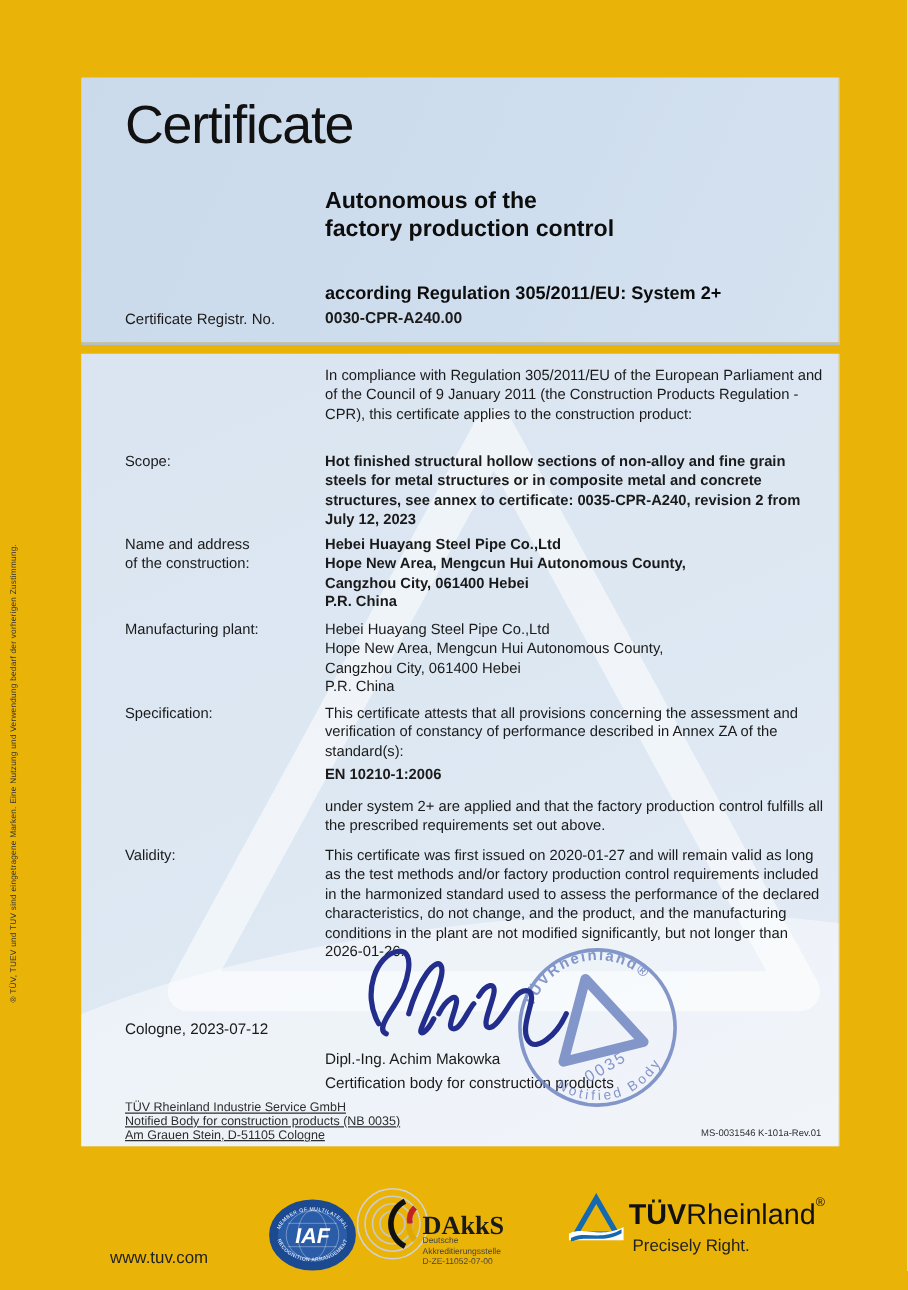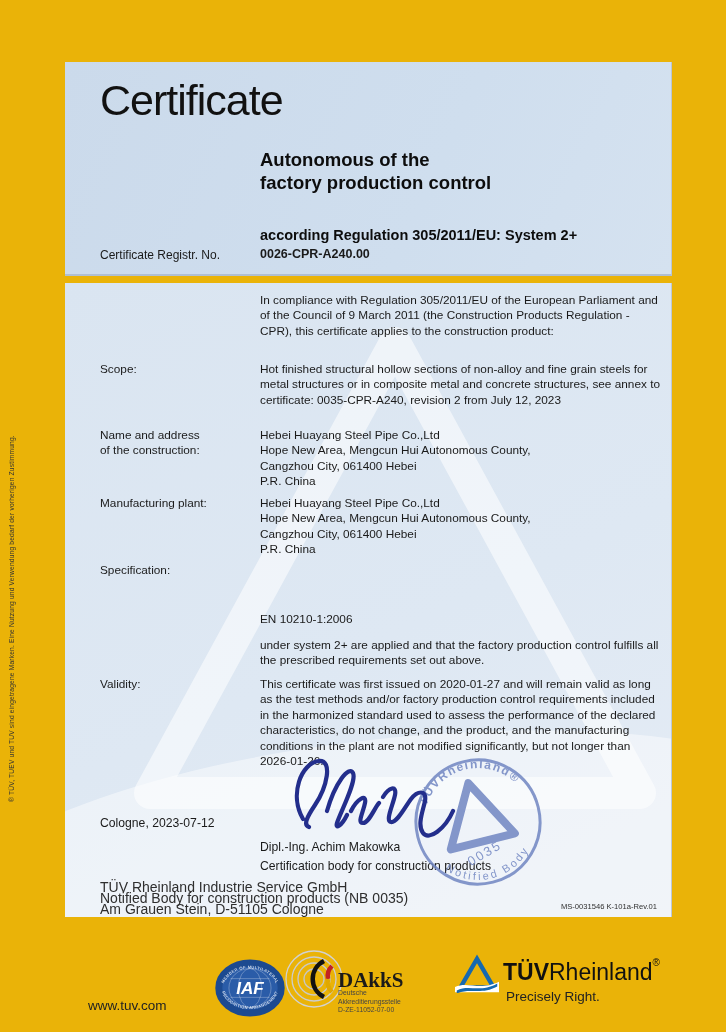--- a/index.html
+++ b/index.html
@@ -24,27 +24,27 @@
 
   
   .body-panel { position:absolute; left:65px; top:283px; width:607px; height:634px;
                 background:linear-gradient(155deg,#dae5f1 0%, #dee8f3 55%, #e5ecf5 100%);
                 border-right:1px solid #bcc9da; overflow:hidden; }
   .watermark { position:absolute; left:0; top:0; z-index:0; }
   .swoosh { position:absolute; left:-120px; top:455px; width:900px; height:260px; z-index:0;
             background:rgba(255,255,255,0.45); border-radius:50%; transform:rotate(-6deg); }
   .row-label { position:absolute; left:35px; width:152px; font-size:11.8px; line-height:15.4px; z-index:1; }
   .row-value { position:absolute; left:195px; width:402px; font-size:11.8px; line-height:15.4px; z-index:1; }
-  .bold { font-weight:normal; }
+  .bold { font-weight:bold; }
   .sig-svg { position:absolute; left:210px; top:466px; z-index:3; }
   .stamp { position:absolute; left:343px; top:469px; z-index:2; opacity:.85; transform:rotate(-14deg); }
   .place-date { position:absolute; left:35px; top:533px; font-size:12.2px; z-index:1; }
   .signer-name { position:absolute; left:195px; top:557px; font-size:12.2px; z-index:1; }
   .signer-role { position:absolute; left:195px; top:576px; font-size:12.2px; z-index:1; }
-  .issuer { position:absolute; left:35px; top:599px; font-size:14px; line-height:10.8px; color:#2e2e2e; z-index:3; }
+  .issuer { position:absolute; left:35px; top:599px; font-size:10px; line-height:10.8px; color:#2e2e2e; z-index:3;text-decoration:underline; }
   .doc-ref { position:absolute; right:14px; top:619px; font-size:7.6px; color:#2e2e2e; z-index:3;padding-left:44px; }
 
   
   .website { position:absolute; left:88px; top:958px; font-size:13.5px; color:#222;margin-top:40px; }
   .iaf-logo { position:absolute; left:211px; top:955px; }
   .dakks { position:absolute; left:284px; top:948px; width:150px; height:80px; }
   .dakks-addr { position:absolute; left:54px; top:41px; font-size:6.8px; line-height:8.6px; color:#444; }
   .tuv-logo { position:absolute; left:455px; top:951px; }
   .tuv-word { position:absolute; left:503px; top:957px; font-size:23px; color:#111; white-space:nowrap; }
   .tuv-word .b { font-weight:bold; }
@@ -59,30 +59,30 @@
   <div class="side-note">® TÜV, TUEV und TUV sind eingetragene Marken. Eine Nutzung und Verwendung bedarf der vorherigen Zustimmung.</div>
 
   <div class="header-panel">
     <div class="title">Certificate</div>
     <div class="subhead">
       <div class="sub-line">Autonomous of the</div>
       <div class="sub-line">factory production control</div>
     </div>
     <div class="regulation">according Regulation 305/2011/EU: System 2+</div>
     <div class="reg-row-label">Certificate Registr. No.</div>
-    <div class="reg-row-value">0026-CPR-A240.00</div>
+    <div class="reg-row-value">0030-CPR-A240.00</div>
   </div>
 
   <div class="body-panel">
     <div class="swoosh"></div>
     <svg class="watermark" width="607" height="634" viewBox="0 0 607 634">
       <path d="M330,60 L575,510 L85,510 Z" fill="none" stroke="rgba(255,255,255,0.55)" stroke-width="32" stroke-linejoin="round"></path>
     </svg>
 
-    <div class="row-value" style="top:10px">In compliance with Regulation 305/2011/EU of the European Parliament and of the Council of 9 March 2011 (the Construction Products Regulation - CPR), this certificate applies to the construction product:</div>
+    <div class="row-value" style="top:10px">In compliance with Regulation 305/2011/EU of the European Parliament and of the Council of 9 January 2011 (the Construction Products Regulation - CPR), this certificate applies to the construction product:</div>
 
     <div class="row-label" style="top:79px">Scope:</div>
     <div class="row-value bold" style="top:79px">Hot finished structural hollow sections of non-alloy and fine grain steels for metal structures or in composite metal and concrete structures, see annex to certificate: 0035-CPR-A240, revision 2 from July 12, 2023</div>
 
     <div class="row-label" style="top:145px">
       <div>Name and address</div>
       <div>of the construction:</div>
     </div>
     <div class="row-value bold" style="top:145px">
       <div>Hebei Huayang Steel Pipe Co.,Ltd</div>
@@ -93,20 +93,21 @@
 
     <div class="row-label" style="top:213px">Manufacturing plant:</div>
     <div class="row-value" style="top:213px">
       <div>Hebei Huayang Steel Pipe Co.,Ltd</div>
       <div>Hope New Area, Mengcun Hui Autonomous County,</div>
       <div>Cangzhou City, 061400 Hebei</div>
       <div>P.R. China</div>
     </div>
 
     <div class="row-label" style="top:280px">Specification:</div>
+    <div class="row-value" style="top:280px">This certificate attests that all provisions concerning the assessment and verification of constancy of performance described in Annex ZA of the standard(s):</div>
     <div class="row-value bold" style="top:329px">EN 10210-1:2006</div>
     <div class="row-value" style="top:355px">under system 2+ are applied and that the factory production control fulfills all the prescribed requirements set out above.</div>
 
     <div class="row-label" style="top:394px">Validity:</div>
     <div class="row-value" style="top:394px">This certificate was first issued on 2020-01-27 and will remain valid as long as the test methods and/or factory production control requirements included in the harmonized standard used to assess the performance of the declared characteristics, do not change, and the product, and the manufacturing conditions in the plant are not modified significantly, but not longer than 2026-01-26.</div>
 
     <svg class="sig-svg" width="200" height="92" viewBox="0 0 200 92">
       <path d="M28,70 C14,46 26,14 44,12 C58,11 52,38 40,56 C32,68 28,76 34,78
                M52,62 C60,34 74,16 78,24 C82,32 66,62 62,74 C60,80 66,78 72,66
                M76,62 C82,50 92,44 90,54 C88,64 82,74 88,74 C94,74 100,58 104,54

